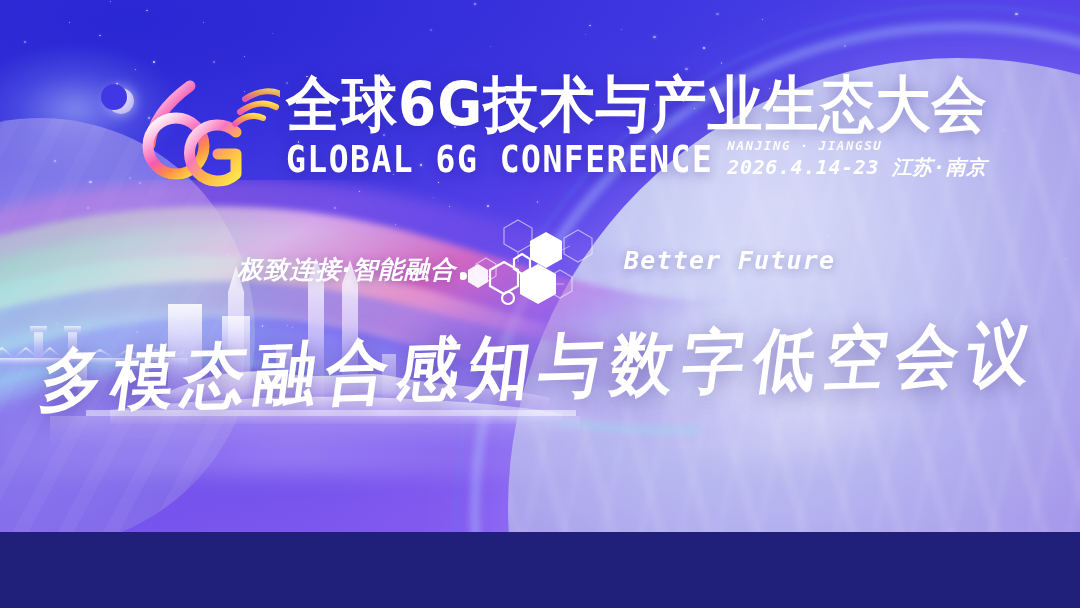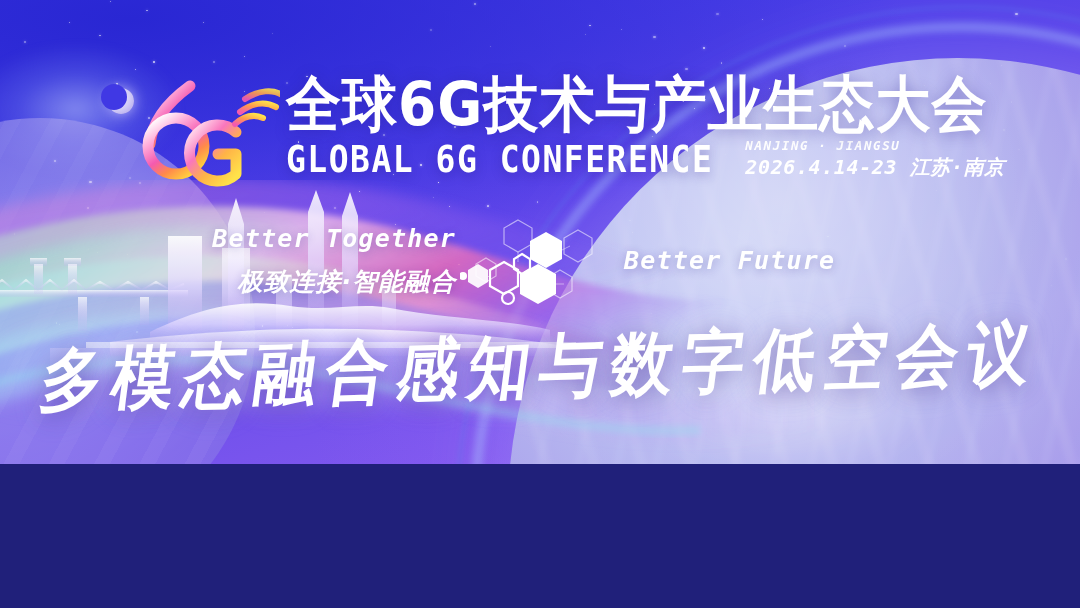--- a/index.html
+++ b/index.html
@@ -1,21 +1,21 @@
 <!DOCTYPE html>
 <html lang="zh"><head>
 <meta charset="utf-8">
 <title>Global 6G Conference Banner</title>
 <style>
   html,body{margin:0;padding:0;background:#20207a;}
   *{box-sizing:border-box;}
 
   .stage{
     position:relative;
-    width:1080px;height:464px;
+    width:1080px;height:532px;
     overflow:hidden;
     font-family:"Liberation Sans","DejaVu Sans",sans-serif;
     background:
       linear-gradient(165deg,#3b36e2 0%,#4a3fe8 26%,#5f46ea 46%,#7352ec 64%,#8158ef 80%,#8b62f0 100%);
     padding-left: 14px;
   }
 
   
   .space-tint{
     position:absolute;inset:0;
@@ -143,21 +143,21 @@
     font-weight:700;
     font-size:33px;
     line-height:1;
     letter-spacing:1.5px;
     color:#ffffff;
     white-space:nowrap;
     transform:scale(1.0,1.12);
     transform-origin:left bottom;
     text-shadow:0 2px 10px rgba(40,30,140,.35);
   }
-  .datemeta{margin-left:32px;padding-bottom:1px;}
+  .datemeta{margin-left:14px;padding-bottom:1px;}
   .date-en{
     font-family:"DejaVu Sans Mono","Liberation Mono",monospace;
     font-weight:700;font-style:italic;
     font-size:12.5px;letter-spacing:1.6px;
     color:#ffffff;white-space:nowrap;line-height:1;
     margin-bottom:4px;
   }
   .date-main{
     font-family:"DejaVu Sans Mono","Liberation Mono",monospace;
     font-weight:700;font-style:italic;
@@ -477,21 +477,20 @@
           <div class="datemeta">
             <div class="date-en">NANJING · JIANGSU</div>
             <div class="date-main">2026.4.14-23 江苏·南京</div>
           </div>
         </div>
       </div>
     </div>
 
     <div class="tagline">
       <div class="tag-side left">
-        <div class="tag-en">Better Together</div>
         <div class="tag-cn">极致连接·智能融合</div>
       </div>
 
       <div class="hex-cluster">
         <svg viewBox="0 0 160 92" width="160" height="92">
           <g fill="none" stroke="#ffffff" stroke-opacity=".55" stroke-width="1.2">
             <polygon points="58,6 72,14 72,30 58,38 44,30 44,14"></polygon>
             <polygon points="118,16 132,24 132,40 118,48 104,40 104,24"></polygon>
             <polygon points="100,56 112,63 112,77 100,84 88,77 88,63"></polygon>
             <polygon points="26,44 36,50 36,62 26,68 16,62 16,50"></polygon>

